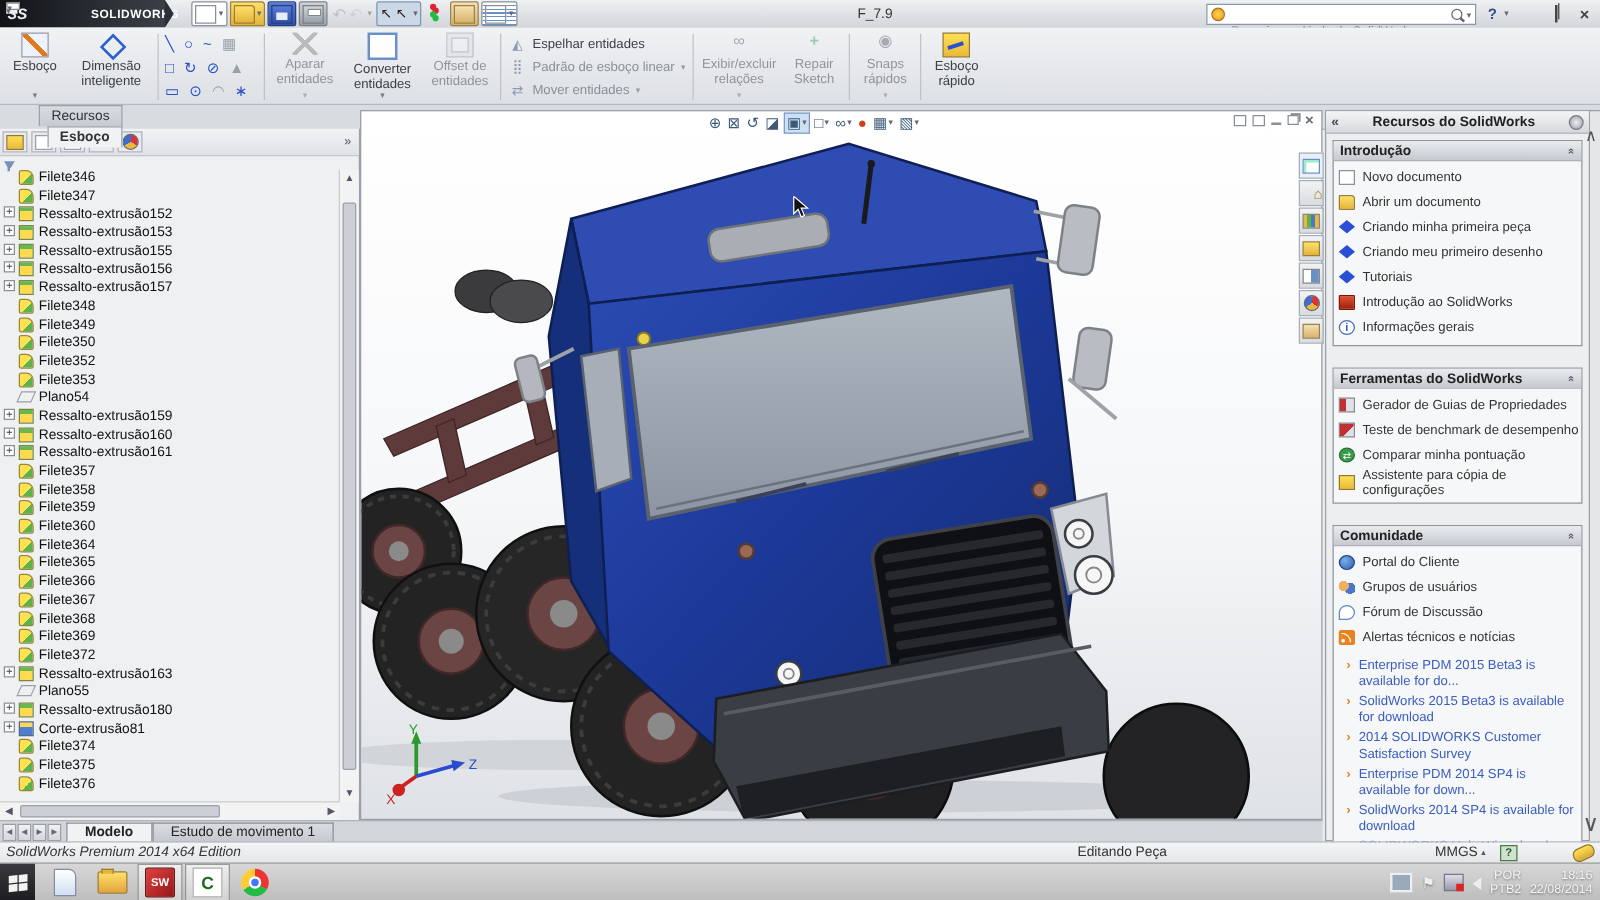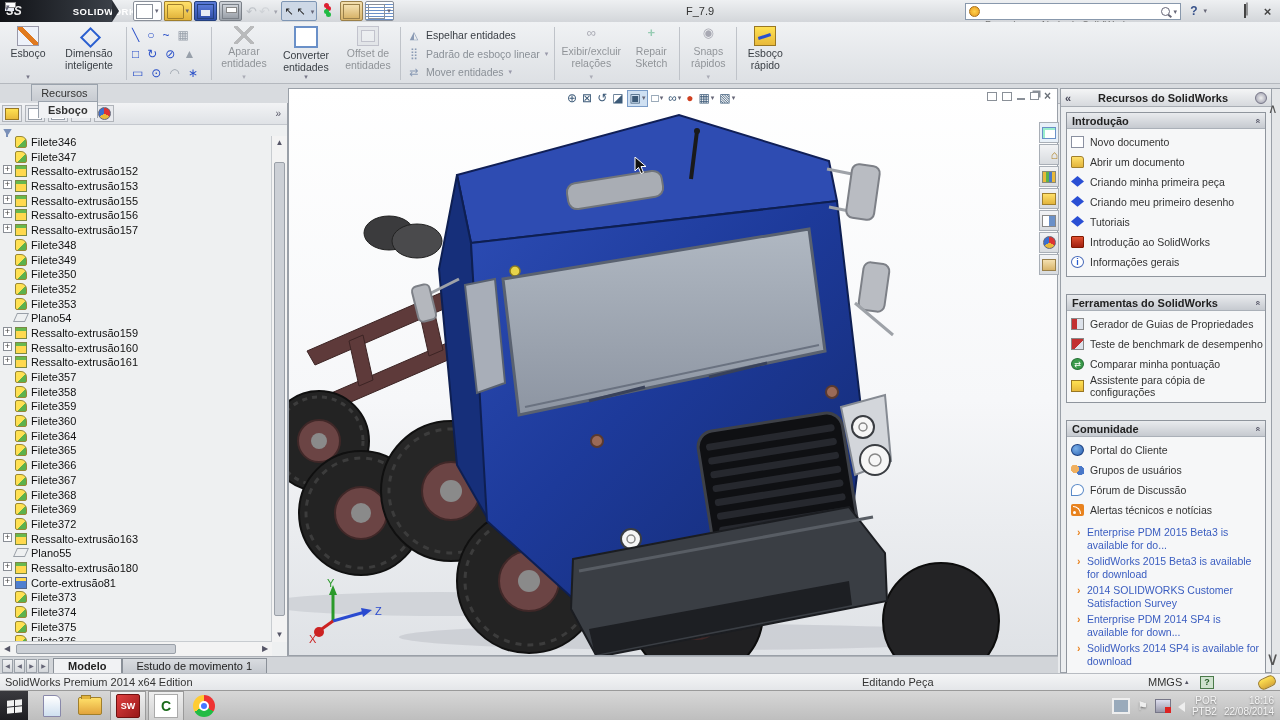--- a/index.html
+++ b/index.html
@@ -1,21 +1,21 @@
 <!DOCTYPE html>
 <html><head>
 <meta charset="utf-8">
 <style>
   html,body{margin:0;padding:0;background:#888;}
   #app{position:relative;width:1280px;height:720px;overflow:hidden;background:#e8eaec;
        font-family:"Liberation Sans",sans-serif;font-size:11px;color:#222;user-select:none;}
   
   #titlebar{position:absolute;left:0;top:0;width:1280px;height:22px;
     background:linear-gradient(#eef0f2,#d3d6da);border-bottom:1px solid #b4b8be;display:flex;align-items:center;}
-  .logo{width:112px;height:22px;background:linear-gradient(90deg,#101216,#3b4048);color:#fff;
+  .logo{width:132px;height:22px;background:linear-gradient(90deg,#101216,#3b4048);color:#fff;
     display:flex;align-items:center;padding-left:6px;box-sizing:border-box;flex:none;gap:47px;}
   .logo b{font-style:italic;font-size:12px;margin-right:4px;color:#eee;}
   .logo span{font-size:9.5px;letter-spacing:.5px;font-weight:bold;}
   .logo-arrow{width:0;height:0;border-top:11px solid transparent;border-bottom:11px solid transparent;border-left:7px solid #2b2f36;flex:none;}
   .qat{display:flex;align-items:center;margin-left:14px;gap:2px;}
   .qbtn{display:flex;align-items:center;height:18px;padding:0 2px;border-radius:2px;}
   .qbtn .qico{width:15px;height:13px;display:inline-block;position:relative;}
   .qbtn.dd::after{content:"▾";font-size:7px;color:#667;margin-left:2px;}
   .q-new{background:#fff;border:1px solid #8a909a;}
   .q-open{background:linear-gradient(#ffe06a,#e2b43c);border:1px solid #a07f2c;border-radius:1px 3px 1px 1px;}
@@ -174,21 +174,21 @@
   .tp-scroll{position:absolute;left:1272px;top:88px;width:8px;height:585px;background:#e4e6e8;border-top:1px solid #9aa0a8;border-bottom:1px solid #9aa0a8;}
   .tp-scroll .a{position:absolute;left:-4px;font-size:13px;color:#555;}
   
   #motionbar{position:absolute;left:0;top:656px;width:1058px;height:17px;background:#d2d5d9;border-top:1px solid #aeb2b8;display:flex;align-items:flex-end;}
   .mnav{display:flex;gap:1px;margin:0 4px 1px 2px;}
   .mnav span{width:9px;height:12px;background:linear-gradient(#f0f1f3,#d4d7db);border:1px solid #9aa0a8;font-size:6px;color:#667;text-align:center;line-height:12px;}
   .mtab{padding:1px 14px;border:1px solid #8a9098;border-bottom:none;background:linear-gradient(#d9dce0,#c4c8ce);font-size:11px;height:13px;}
   .mtab.active{background:#f1f2f4;font-weight:bold;}
   
   #statusbar{position:absolute;left:0;top:673px;width:1280px;height:17px;background:linear-gradient(#f4f5f6,#e3e5e8);border-top:1px solid #b8bcc2;font-size:11px;color:#333;}
-  #statusbar .sb-prod{position:absolute;left:5px;top:2px;}
+  #statusbar .sb-prod{position:absolute;left:5px;top:2px;font-style:italic;}
   #statusbar .sb-edit{position:absolute;left:862px;top:2px;}
   #statusbar .sb-units{position:absolute;left:1148px;top:2px;}
   #statusbar .sb-dd2{position:absolute;left:1185px;top:4px;font-size:7px;color:#556;}
   #statusbar .sb-help{position:absolute;left:1200px;top:2px;width:12px;height:11px;background:#cfe2cf;border:1px solid #4a7a4a;color:#245a24;font-size:9px;font-weight:bold;text-align:center;line-height:11px;}
   #statusbar .sb-pen{position:absolute;left:1258px;top:3px;width:16px;height:9px;border-radius:5px;background:linear-gradient(#ffe152,#d8a93a);border:1px solid #997722;transform:rotate(-25deg);}
   
   #taskbar{position:absolute;left:0;top:690px;width:1280px;height:30px;background:linear-gradient(#d7d7d7,#bdbdbd);border-top:1px solid #9a9a9a;}
   .start{position:absolute;left:0;top:0;width:28px;height:30px;background:linear-gradient(#3a3a3e,#1c1c20);display:flex;align-items:center;justify-content:center;}
   .winlogo{display:grid;grid-template-columns:7px 7px;grid-template-rows:6px 6px;gap:1px;transform:skewY(-6deg);}
   .winlogo i{background:#f2f2f2;}
@@ -592,25 +592,20 @@
           <span class="tico"></span>
           <span class="tlabel">Ressalto-extrusão180</span>
         </div>
 
         <div class="trow cut">
           <span class="texp">+</span>
           <span class="tico"></span>
           <span class="tlabel">Corte-extrusão81</span>
         </div>
 
-        <div class="trow fillet">
-          <span class="texp">+</span>
-          <span class="tico"></span>
-          <span class="tlabel">Filete373</span>
-        </div>
 
         <div class="trow fillet">
           <span class="texp">+</span>
           <span class="tico"></span>
           <span class="tlabel">Filete374</span>
         </div>
 
         <div class="trow fillet">
           <span class="texp">+</span>
           <span class="tico"></span>

